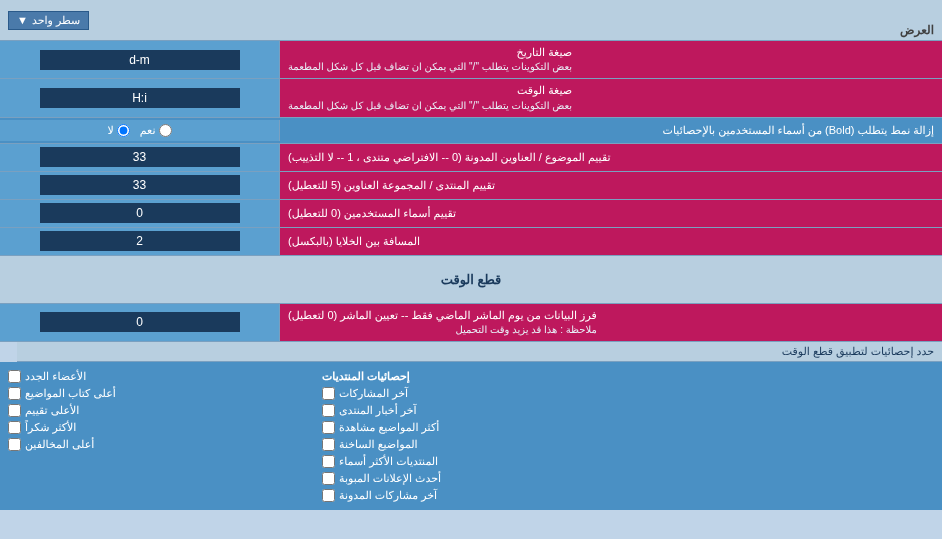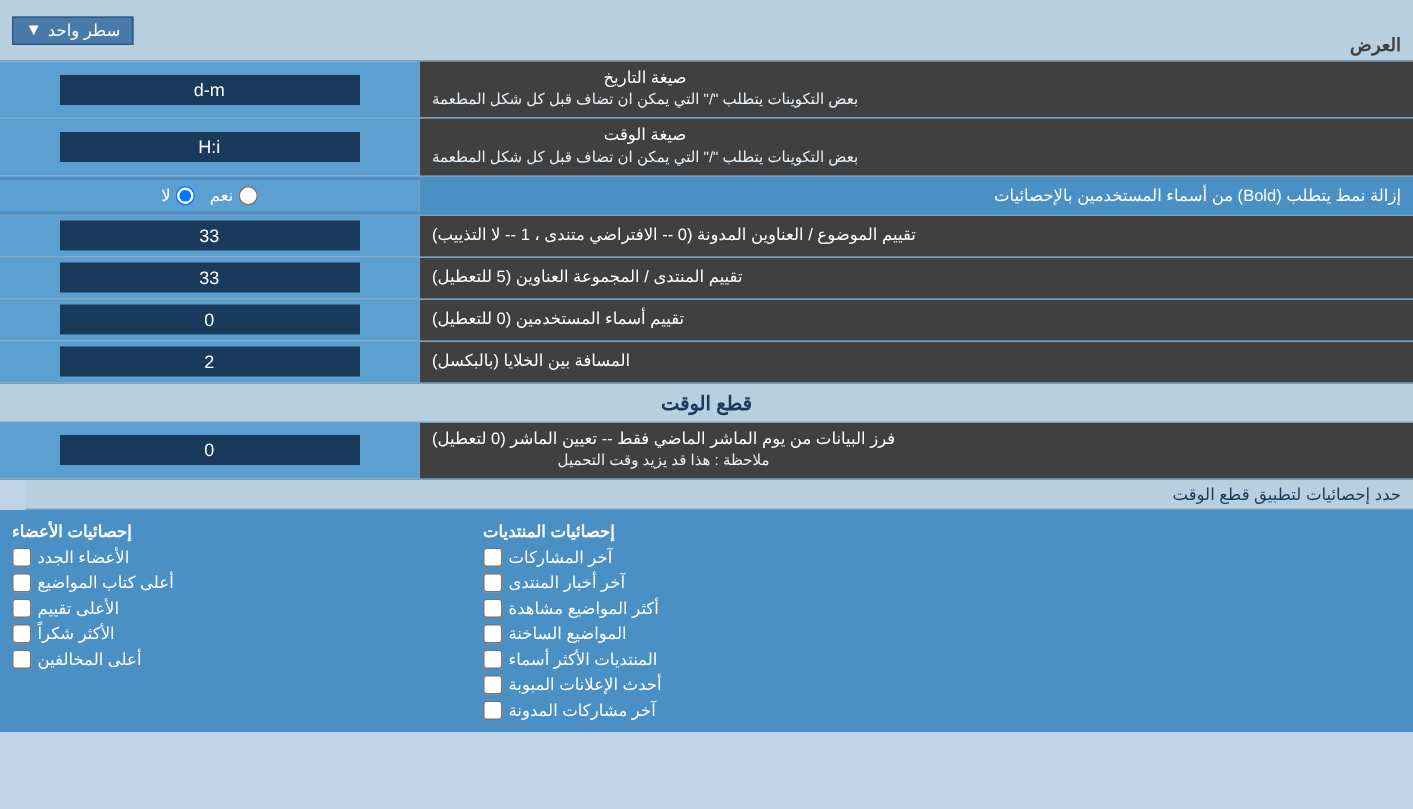--- a/index.html
+++ b/index.html
@@ -19,24 +19,24 @@
     
     .row {
       display: flex;
       align-items: stretch;
       border-bottom: 1px solid #7aa0c0;
       min-height: 28px;
     }
 
     .row-label {
       flex: 1;
-      background: #404040;
+      background: #be185d;
       color: white;
       padding: 4px 8px;
-      text-align: center;
+      text-align: right;
       display: flex;
       align-items: center;
       justify-content: flex-end;
       font-size: 11px;
       line-height: 1.4;
     }
 
     .row-input {
       width: 280px;
       background: #5ba0d0;
@@ -89,21 +89,21 @@
       gap: 4px;
     }
 
     
     .section-header {
       background: #b8cfe0;
       color: #1a3a5c;
       font-weight: bold;
       font-size: 13px;
       text-align: center;
-      padding: 5px;
+      padding: 16px;
       border-bottom: 1px solid #7aa0c0;
     }
 
     
     .radio-row {
       display: flex;
       align-items: center;
       background: #4a90c4;
       border-bottom: 1px solid #7aa0c0;
       min-height: 26px;
@@ -305,23 +305,20 @@
         <input type="checkbox" style="">
       </div>
       <div class="checkbox-item">
         <span>آخر مشاركات المدونة</span>
         <input type="checkbox" style="">
       </div>
     </div>
 
     <div class="checkbox-column">
       <div class="checkbox-item">
-        <strong>إحصائيات الأعضاء</strong>
-      </div>
-      <div class="checkbox-item">
         <span>الأعضاء الجدد</span>
         <input type="checkbox" style="">
       </div>
       <div class="checkbox-item">
         <span>أعلى كتاب المواضيع</span>
         <input type="checkbox" style="">
       </div>
       <div class="checkbox-item">
         <span>الأعلى تقييم</span>
         <input type="checkbox" style="">

